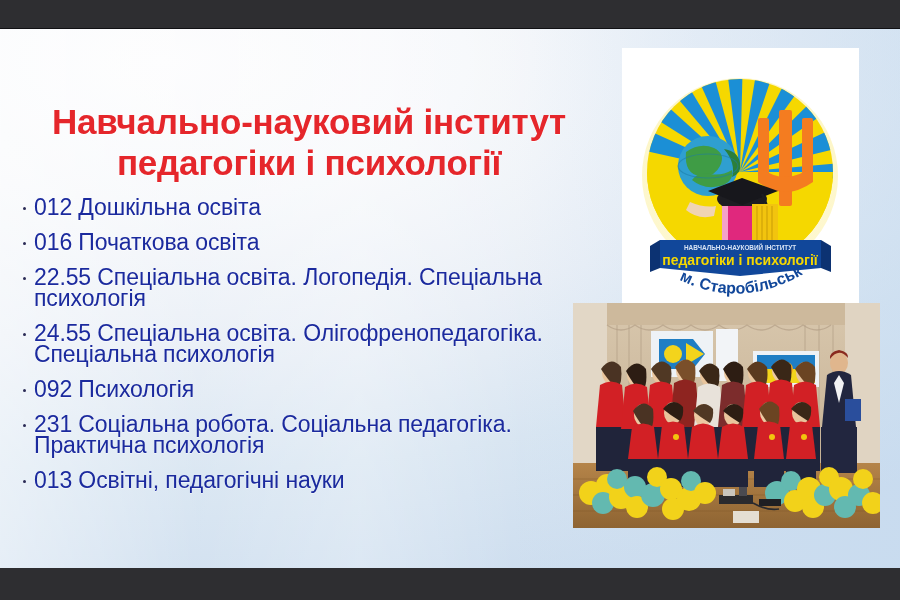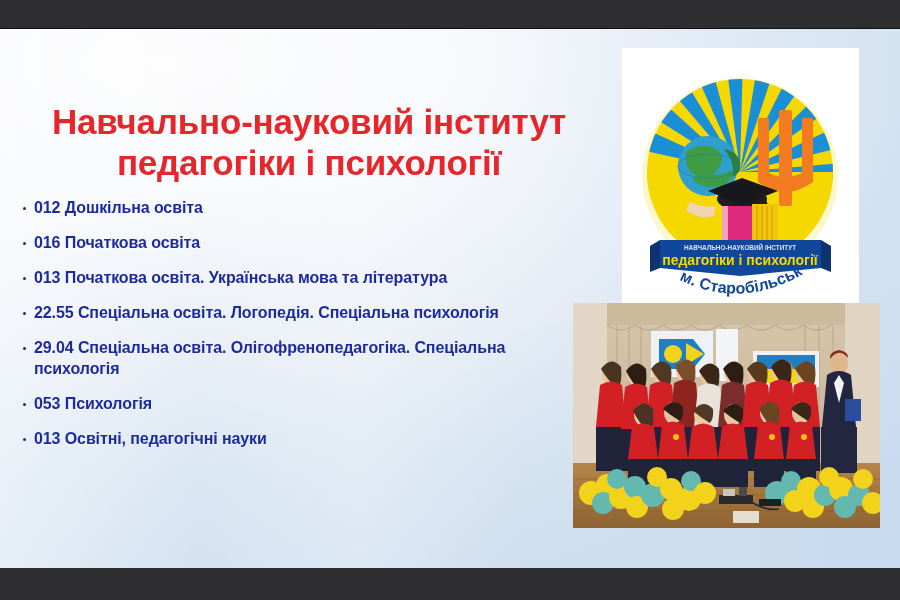--- a/index.html
+++ b/index.html
@@ -110,22 +110,22 @@
   .bullet-dot span {
     display: inline-block;
     width: 3px;
     height: 3px;
     background: #2a2a55;
     border-radius: 50%;
   }
   .bullet-text {
     flex: 1 1 auto;
     color: #1b2a9e;
-    font-size: 16px;
-    font-weight: bold;
+    font-size: 23px;
+    font-weight: normal;
     line-height: 21px;
     letter-spacing: -0.1px;
     text-shadow: 0 1px 0 rgba(255,255,255,0.5);
   }
 
   
   #logo-card {
     position: absolute;
     left: 622px;
     top: 19px;
@@ -176,40 +176,40 @@
       <div class="bullet-row">
         <div class="bullet-dot"><span></span></div>
         <div class="bullet-text">012 Дошкільна освіта</div>
       </div>
 
       <div class="bullet-row">
         <div class="bullet-dot"><span></span></div>
         <div class="bullet-text">016 Початкова освіта</div>
       </div>
 
-      <div class="bullet-row">
-        <div class="bullet-dot"><span></span></div>
-        <div class="bullet-text">013 Початкова освіта. Українська мова та література</div>
-      </div>
 
       <div class="bullet-row">
         <div class="bullet-dot"><span></span></div>
         <div class="bullet-text">22.55 Спеціальна освіта. Логопедія. Спеціальна психологія</div>
       </div>
 
       <div class="bullet-row">
         <div class="bullet-dot"><span></span></div>
-        <div class="bullet-text">29.04 Спеціальна освіта. Олігофренопедагогіка. Спеціальна психологія</div>
-      </div>
-
-      <div class="bullet-row">
-        <div class="bullet-dot"><span></span></div>
-        <div class="bullet-text">053 Психологія</div>
-      </div>
-
+        <div class="bullet-text">24.55 Спеціальна освіта. Олігофренопедагогіка. Спеціальна психологія</div>
+      </div>
+
+      <div class="bullet-row">
+        <div class="bullet-dot"><span></span></div>
+        <div class="bullet-text">092 Психологія</div>
+      </div>
+
+      <div class="bullet-row">
+        <div class="bullet-dot"><span></span></div>
+        <div class="bullet-text">231 Соціальна робота. Соціальна педагогіка. Практична психологія</div>
+      </div>
 
       <div class="bullet-row">
         <div class="bullet-dot"><span></span></div>
         <div class="bullet-text">013 Освітні, педагогічні науки</div>
       </div>
 
     </div>
 
     <div id="logo-card">
       <div id="logo-emblem">

